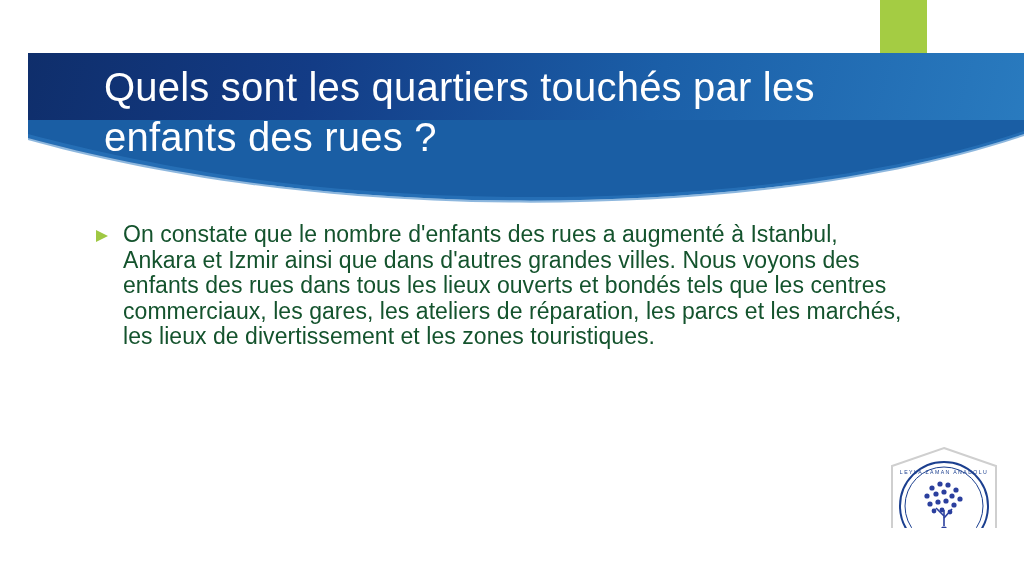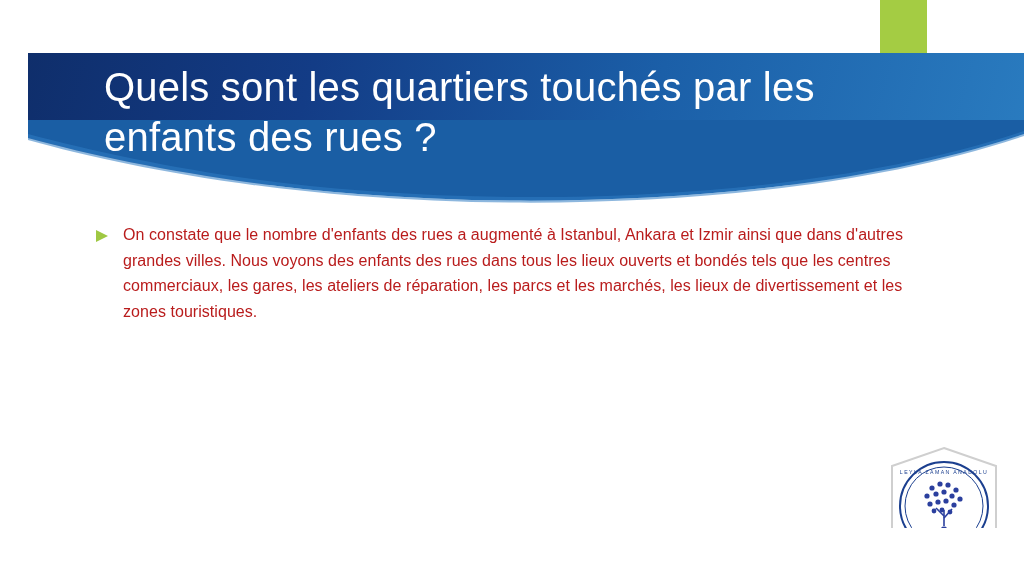--- a/index.html
+++ b/index.html
@@ -78,22 +78,22 @@
   }
   .bullet-marker {
     width: 14px;
     height: 14px;
     margin-top: 7px;
     margin-right: 14px;
     flex: 0 0 auto;
   }
   .bullet-marker svg { display:block; }
   .body-text {
-    color: #b91c1c;
-    font-size: 16px;
+    color: #14532d;
+    font-size: 23px;
     line-height: 25.5px;
     letter-spacing: 0.05px;
     text-align: left;
   }
 
   
   .logo {
     position: absolute;
     left: 880px;
     top: 444px;

